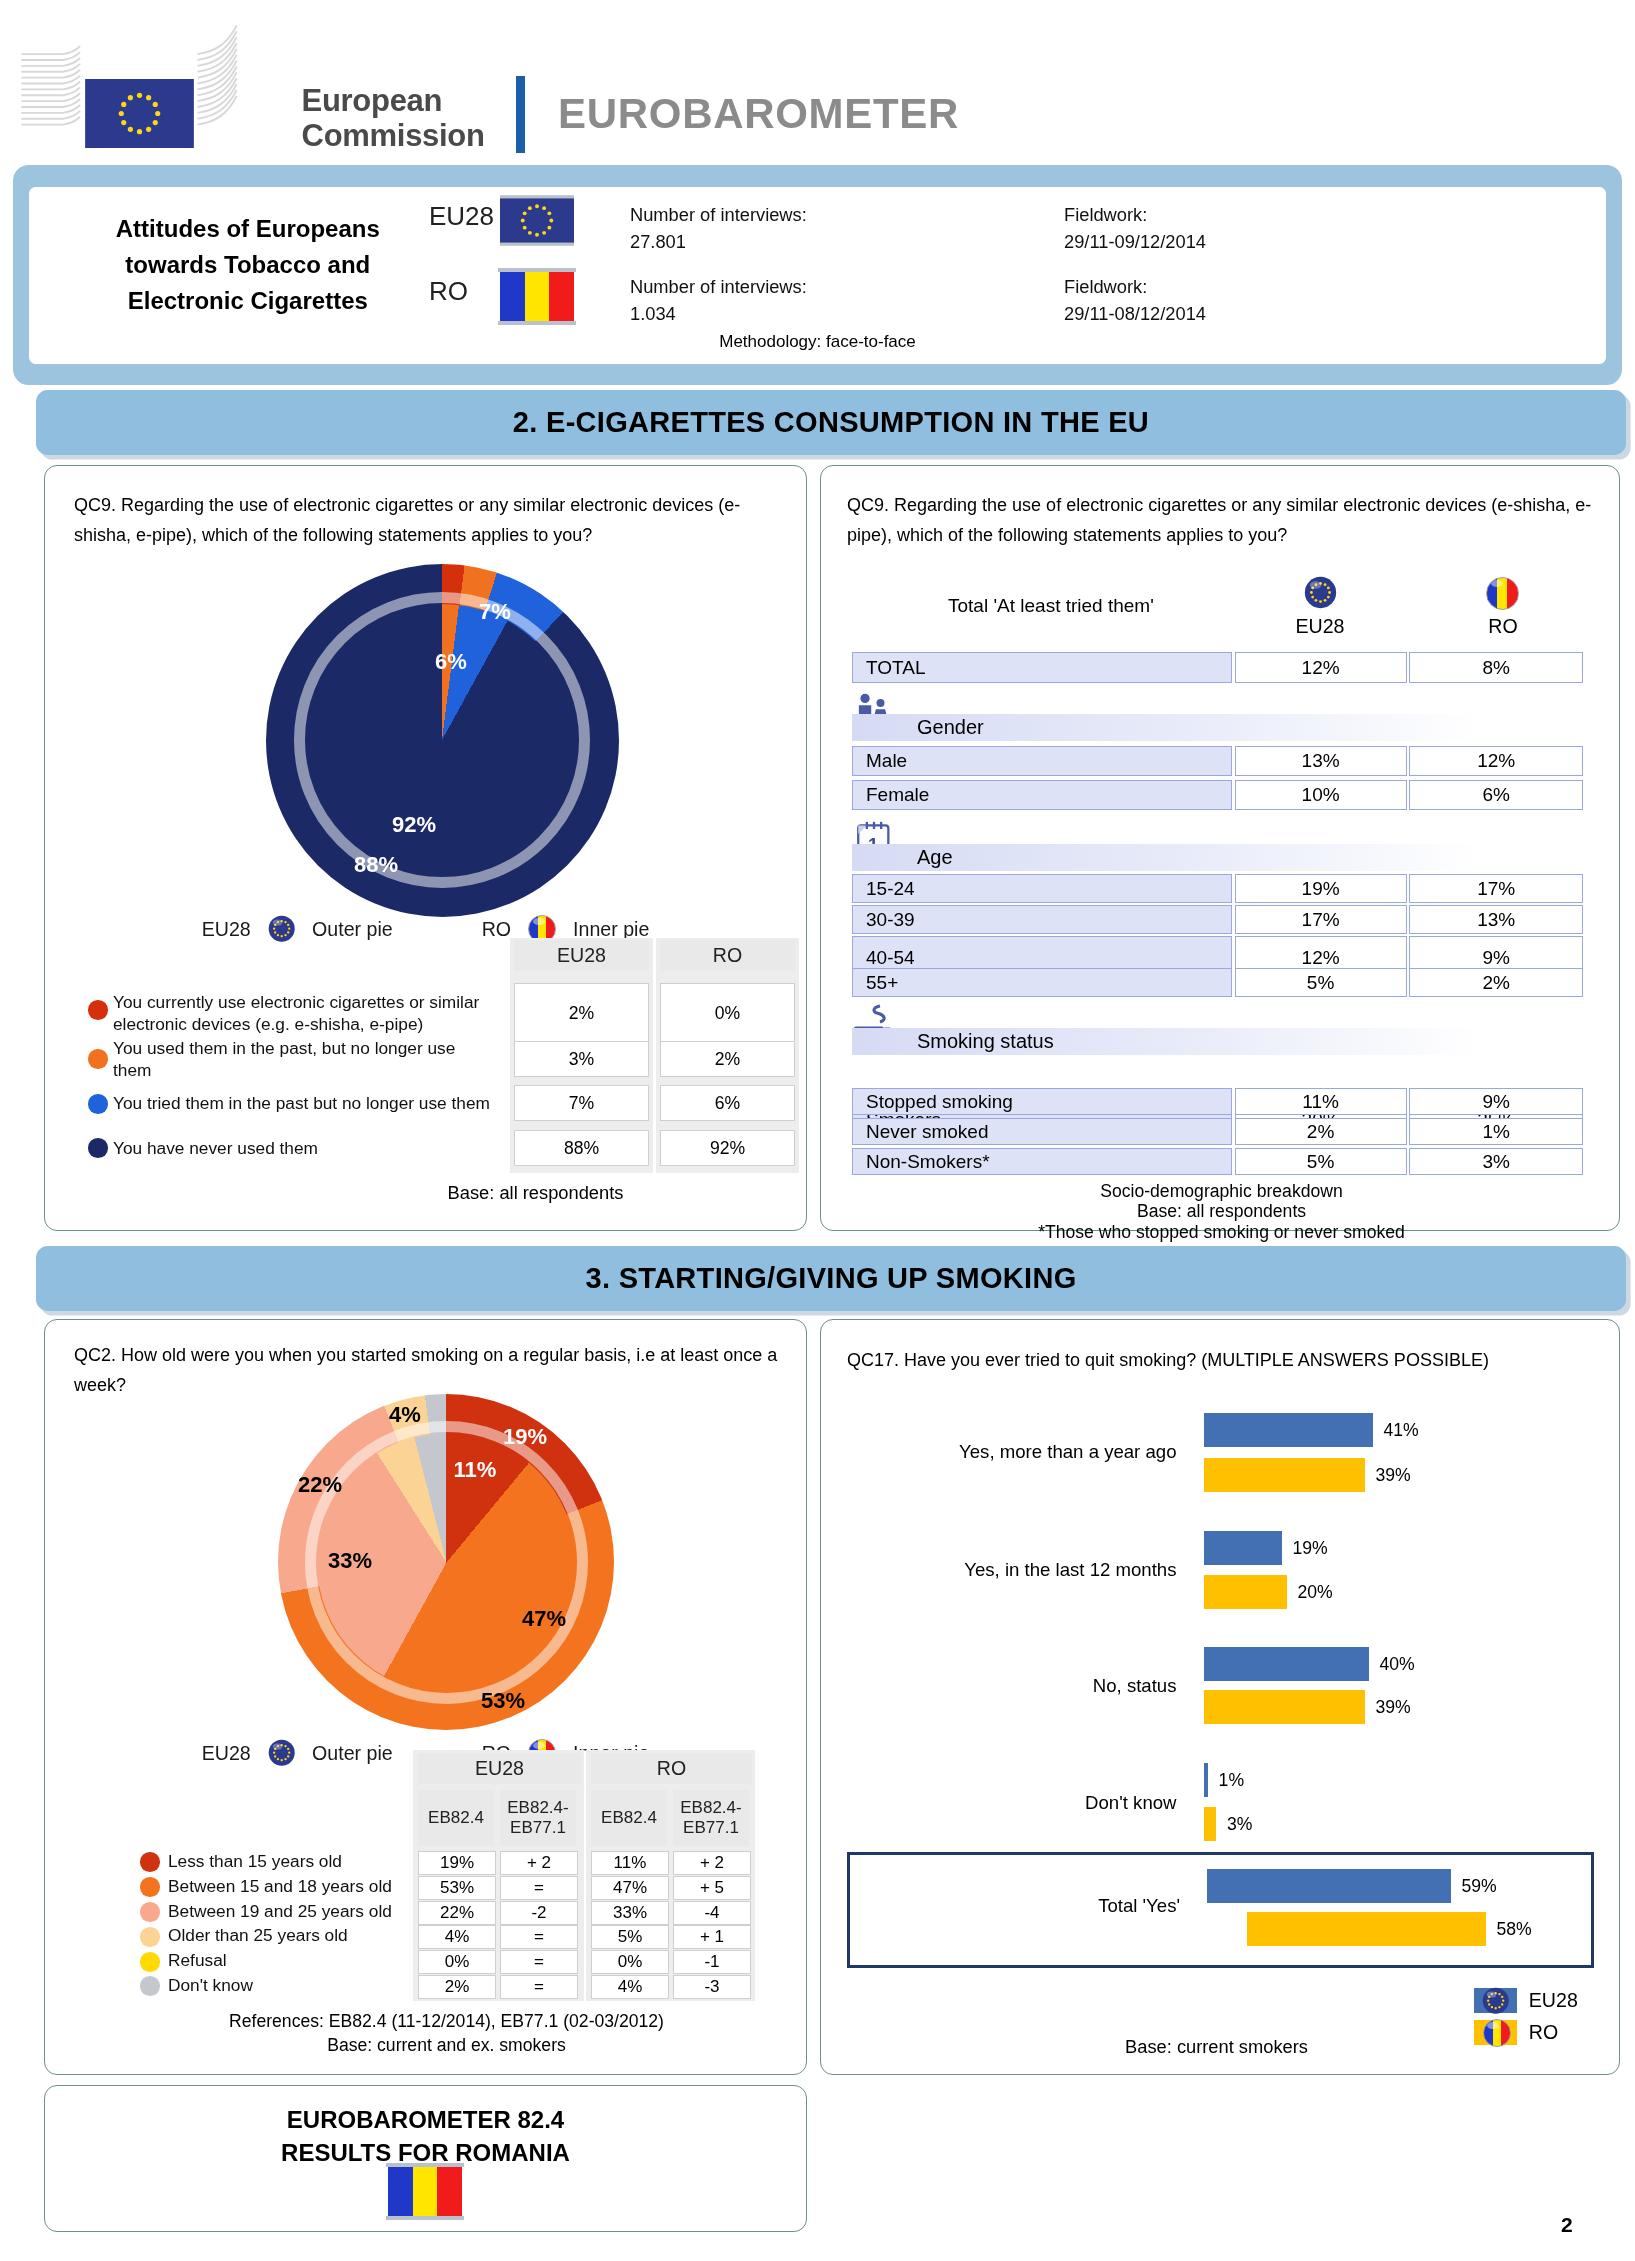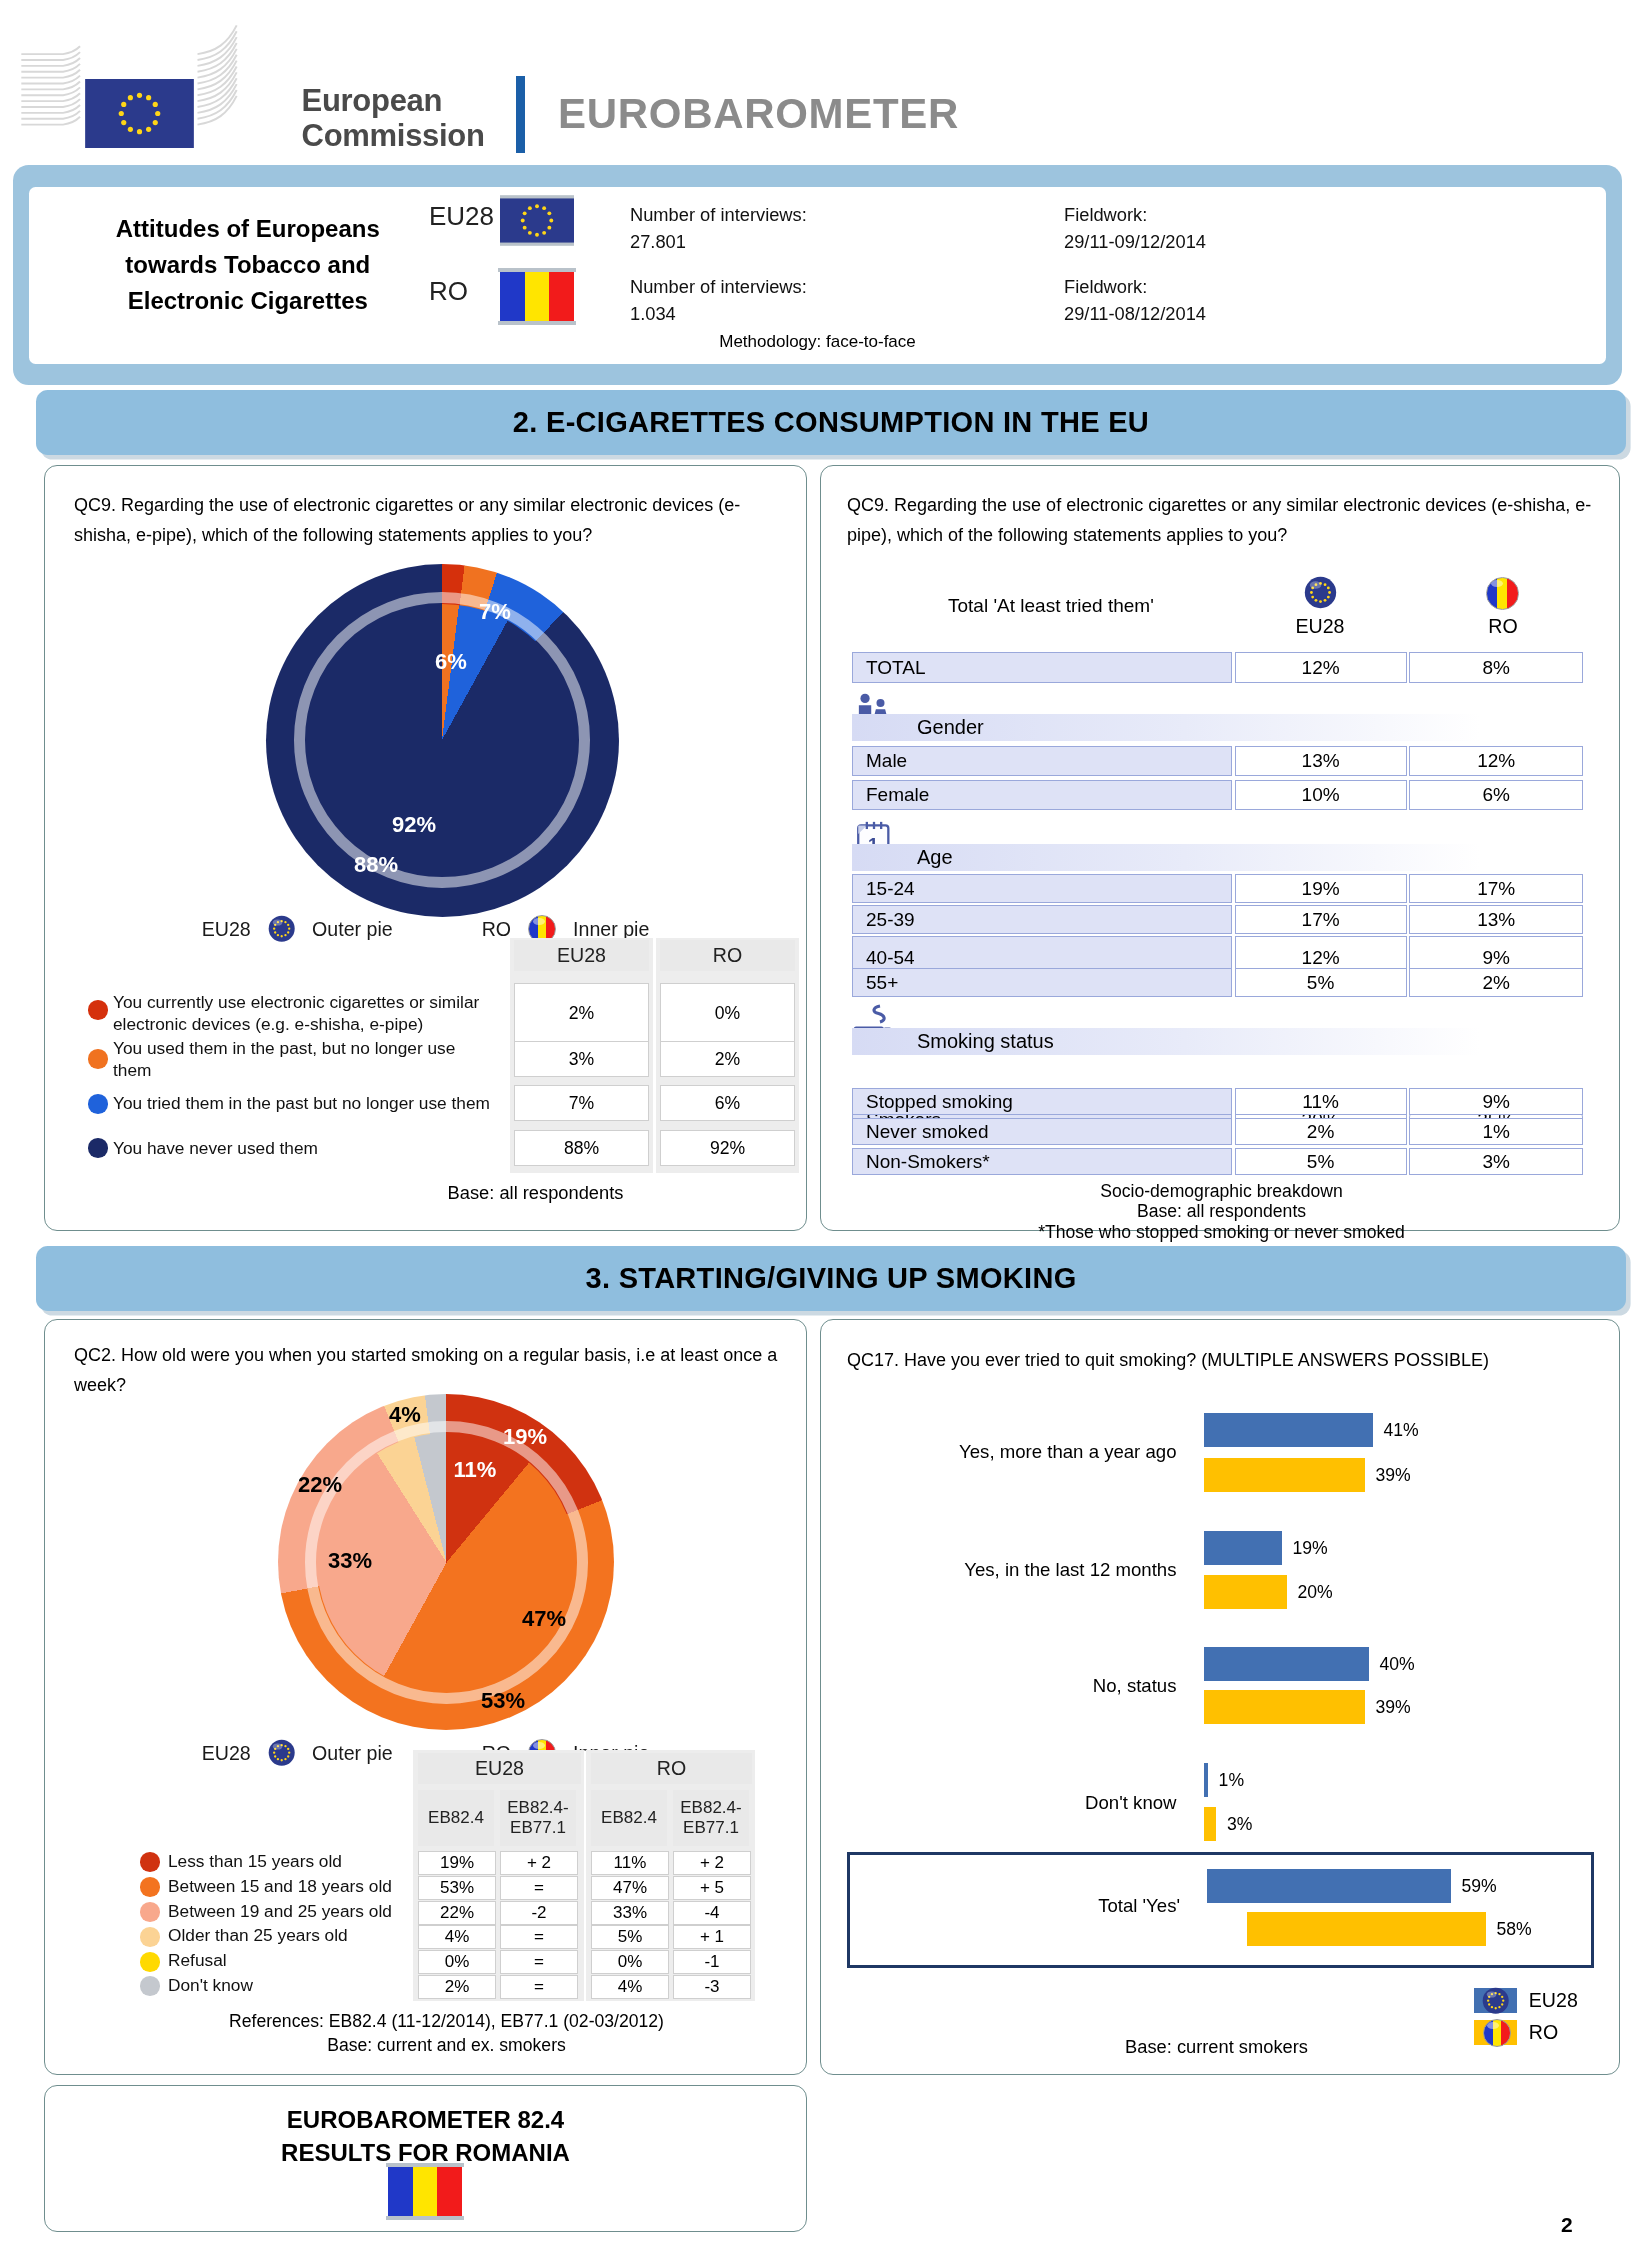--- a/index.html
+++ b/index.html
@@ -319,21 +319,21 @@
       <line x1="18" y1="2" x2="18" y2="7" stroke="#4a5ba6" stroke-width="1.6"></line>
       <text x="12.5" y="22" font-size="13" font-weight="bold" fill="#3c4c96" text-anchor="middle" font-family="Liberation Sans, sans-serif">1</text>
     </svg>
     <div class="dband" style="top:378px;height:27.4px;">Age</div>
     <div class="drow" style="left:31px;top:408px;height:29px;">
       <div class="dlabel">15-24</div>
       <div class="dval">19%</div>
       <div class="dval" style="width:174px;">17%</div>
     </div>
     <div class="drow" style="left:31px;top:439px;height:29px;">
-      <div class="dlabel">25-39</div>
+      <div class="dlabel">30-39</div>
       <div class="dval">17%</div>
       <div class="dval" style="width:174px;">13%</div>
     </div>
     <div class="drow" style="left:31px;top:470px;height:43px;">
       <div class="dlabel">40-54</div>
       <div class="dval">12%</div>
       <div class="dval" style="width:174px;">9%</div>
     </div>
     <div class="drow" style="left:31px;top:502px;height:29px;">
       <div class="dlabel">55+</div>

